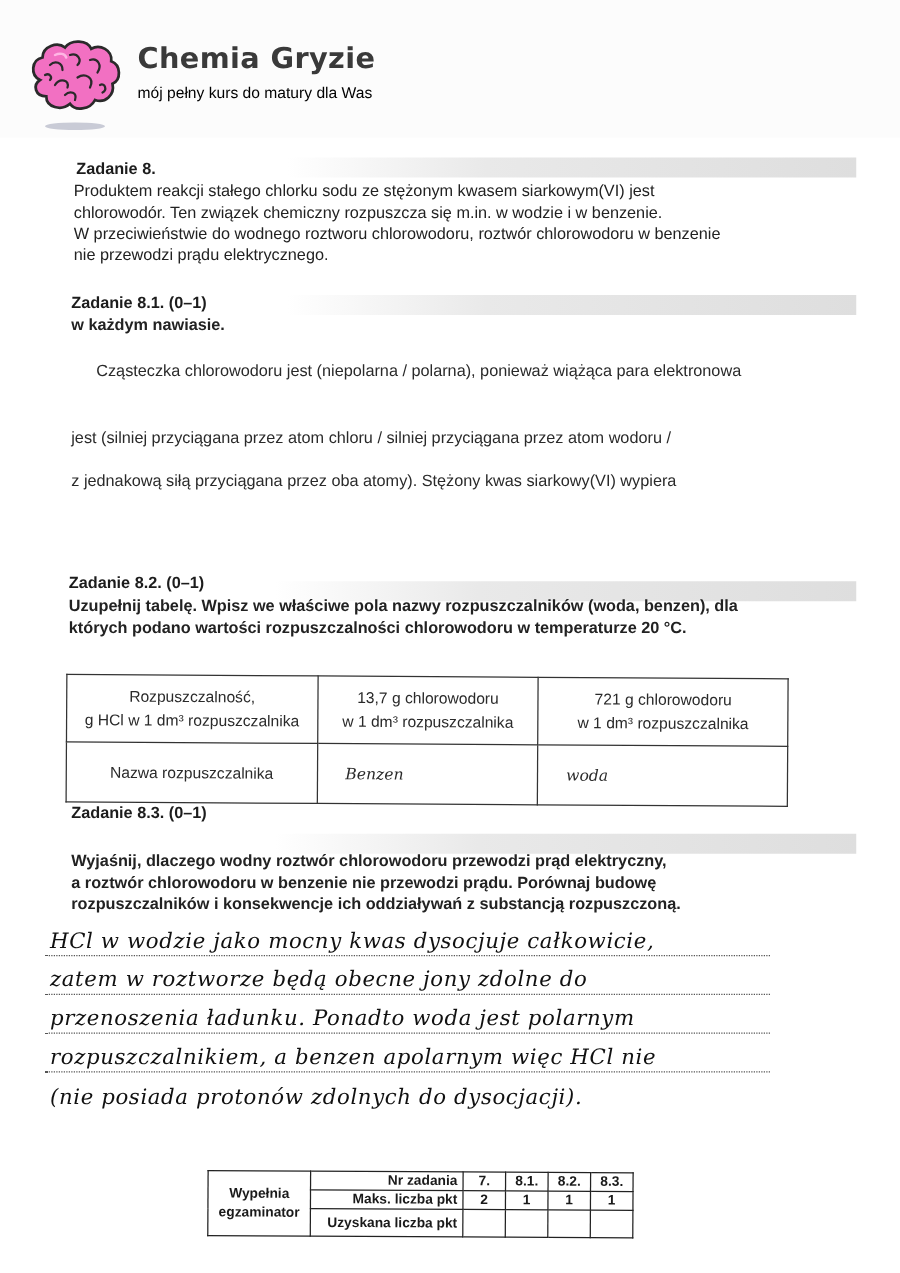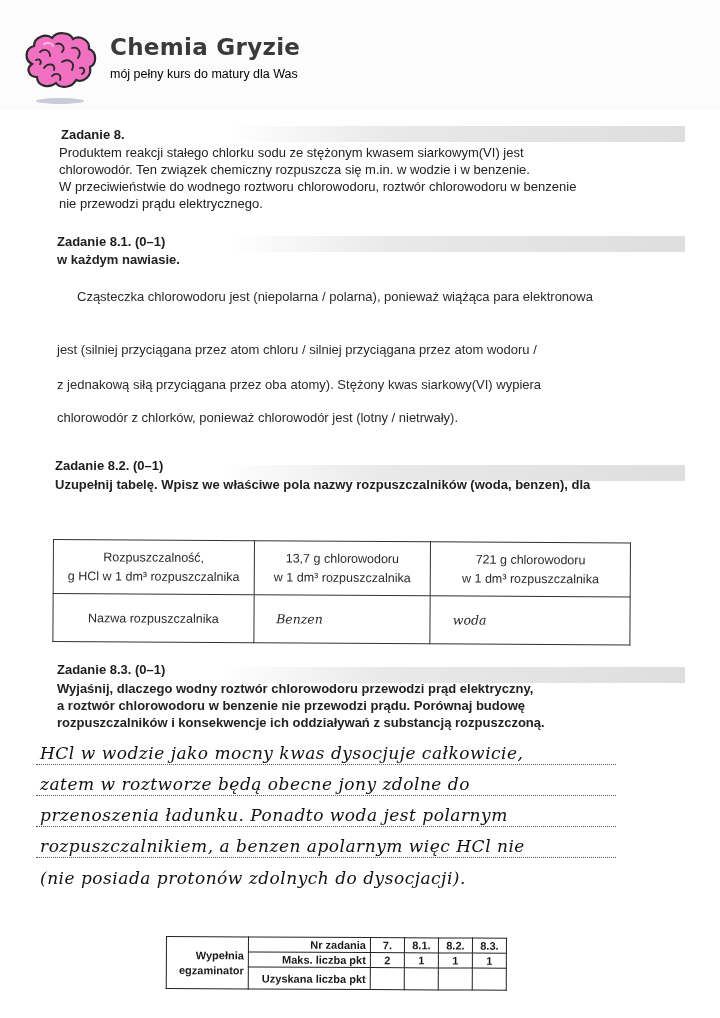--- a/index.html
+++ b/index.html
@@ -32,21 +32,21 @@
   .hand { font-family: "DejaVu Serif", serif; font-style: italic; font-size: 22px; color: #111; text-align: left !important; padding-left: 22px; }
 
   
   .answer { position: absolute; left: 36px; top: 628px; width: 660px; }
   .answer-line { position: relative; height: 27px; border-bottom: 1.5px dotted #555; margin-bottom: 4px; width: 580px; }
   .answer-text { position: absolute; left: 4px; bottom: 1px; font-family: "DejaVu Serif", serif; font-style: italic; font-size: 17px; color: #111; white-space: nowrap; letter-spacing: 0.5px; }
 
   
   .grade-table { position: absolute; left: 166px; top: 826px; border-collapse: collapse; transform: rotate(0.3deg); transform-origin: left top; }
   .grade-table td { border: 1.5px solid #222; font-size: 11px; font-weight: bold; color: #1a1a1a; height: 15px; padding: 0 4px; }
-  .grade-table .who { width: 82px; text-align: right; line-height: 15px; }
+  .grade-table .who { width: 82px; text-align: center; line-height: 15px; }
   .grade-table .lbl { width: 122px; text-align: right; }
   .grade-table .num { width: 34px; text-align: center; }
   .grade-table tr.last td.lbl, .grade-table tr.last td.num { height: 22px; }
 </style>
 </head>
 <body>
 
 <div class="header">
   <svg class="brain" viewBox="0 0 76 62">
     <path d="M10 34 C2 30 3 18 12 16 C12 7 24 3 30 8 C35 1 48 2 51 9 C58 5 68 10 67 19 C75 22 75 34 68 37 C70 46 62 53 54 50 C50 58 38 59 34 53 C27 59 15 56 15 47 C6 47 4 38 10 34 Z" fill="#f270c2" stroke="#2a2a2a" stroke-width="2.2"></path>
@@ -70,26 +70,26 @@
   </div>
 
   <div class="band" style="left:230px; top:126px; width:455px;"></div>
   <div class="task-title" style="left:57px; top:124px;">Zadanie 8.1. (0–1)</div>
   <div class="para bold" style="left:57px; top:141px;">
     <div>w każdym nawiasie.</div>
   </div>
   <div class="line" style="left:57px; top:179px;margin-left:20px;">Cząsteczka chlorowodoru jest (niepolarna / polarna), ponieważ wiążąca para elektronowa</div>
   <div class="line" style="left:57px; top:232px;">jest (silniej przyciągana przez atom chloru / silniej przyciągana przez atom wodoru /</div>
   <div class="line" style="left:57px; top:267px;">z jednakową siłą przyciągana przez oba atomy). Stężony kwas siarkowy(VI) wypiera</div>
-  <div class="line" style="left:57px; top:300px;">chlorowodór z chlorków, ponieważ chlorowodór jest (lotny / nietrwały).</div>
 
   <div class="band" style="left:220px; top:355px; width:465px;"></div>
   <div class="task-title" style="left:55px; top:348px;">Zadanie 8.2. (0–1)</div>
   <div class="para bold" style="left:55px; top:366px;">
     <div>Uzupełnij tabelę. Wpisz we właściwe pola nazwy rozpuszczalników (woda, benzen), dla</div>
+    <div>których podano wartości rozpuszczalności chlorowodoru w temperaturze 20 °C.</div>
   </div>
 
   <table class="sol-table">
     <tbody>
         <tr class="r1">
       <td class="c1">
         <div>Rozpuszczalność,</div>
         <div>g HCl w 1 dm³ rozpuszczalnika</div>
       </td>
       <td class="c2">
@@ -103,21 +103,21 @@
     </tr>
     <tr class="r2">
       <td class="c1">Nazwa rozpuszczalnika</td>
       <td class="c2 hand">Benzen</td>
       <td class="c3 hand">woda</td>
     </tr>
   </tbody>
     </table>
 
   <div class="band" style="left:220px; top:557px; width:465px;"></div>
-  <div class="task-title" style="left:57px; top:552px;">Zadanie 8.3. (0–1)</div>
+  <div class="task-title" style="left:57px; top:532px;">Zadanie 8.3. (0–1)</div>
   <div class="para bold" style="left:57px; top:570px;">
     <div>Wyjaśnij, dlaczego wodny roztwór chlorowodoru przewodzi prąd elektryczny,</div>
     <div>a roztwór chlorowodoru w benzenie nie przewodzi prądu. Porównaj budowę</div>
     <div>rozpuszczalników i konsekwencje ich oddziaływań z substancją rozpuszczoną.</div>
   </div>
 
   <div class="answer">
     <div class="answer-line">
         <span class="answer-text">HCl w wodzie jako mocny kwas dysocjuje całkowicie,</span>
       </div>

